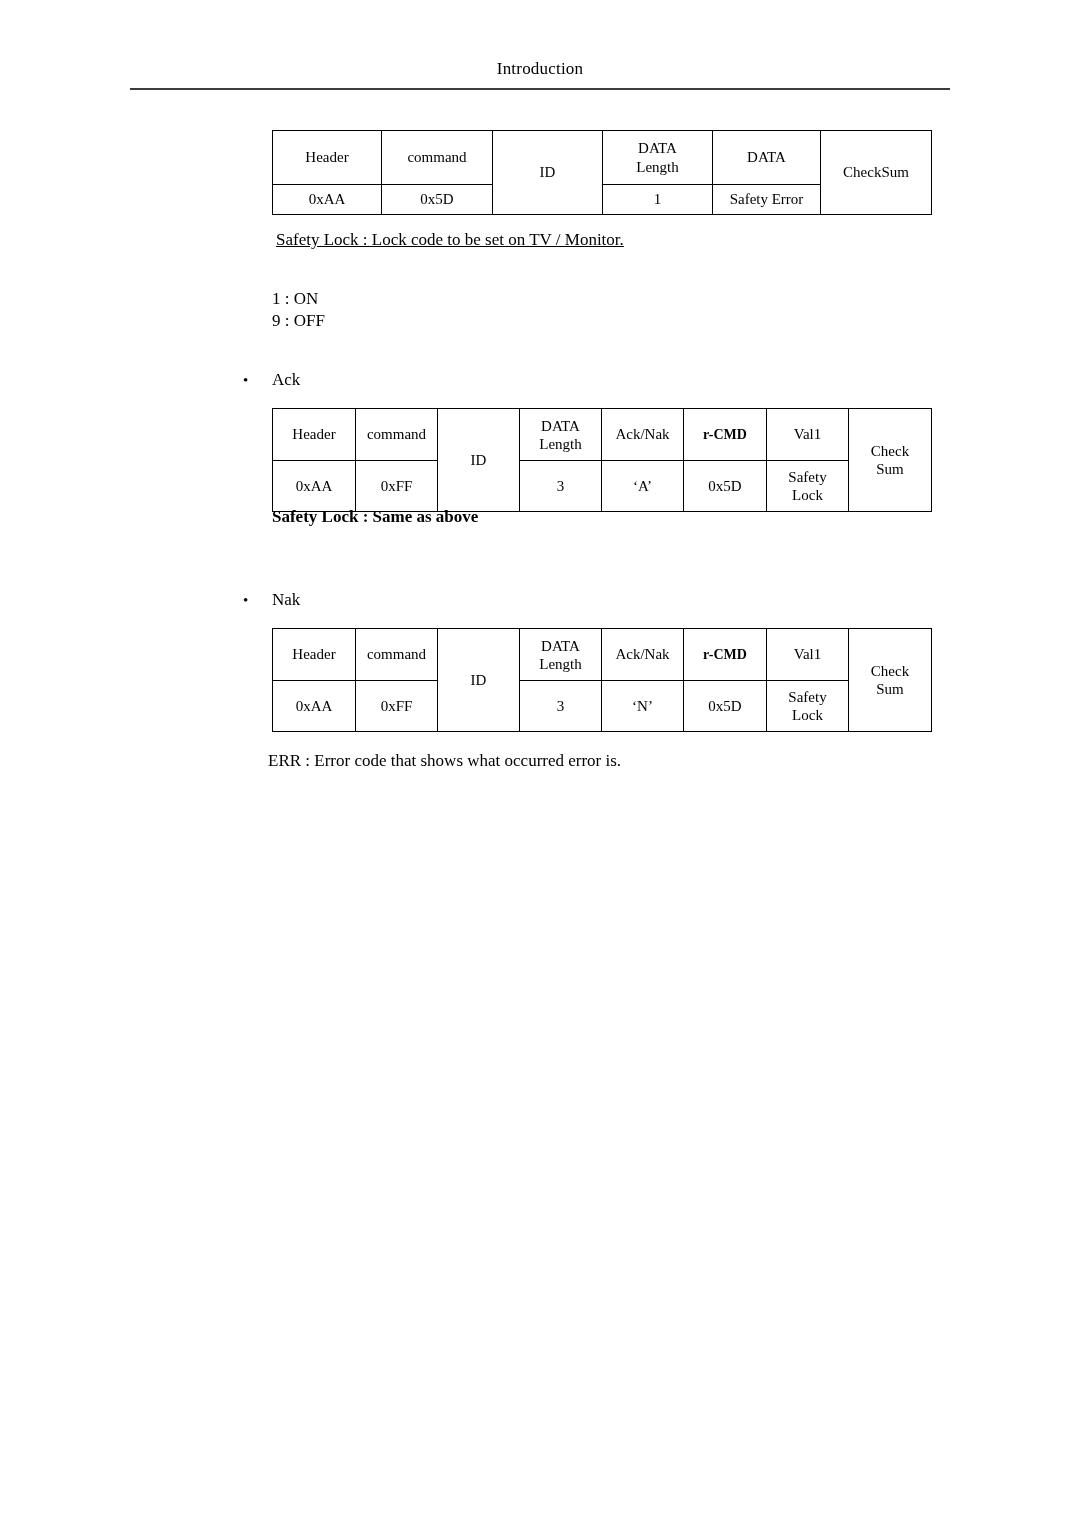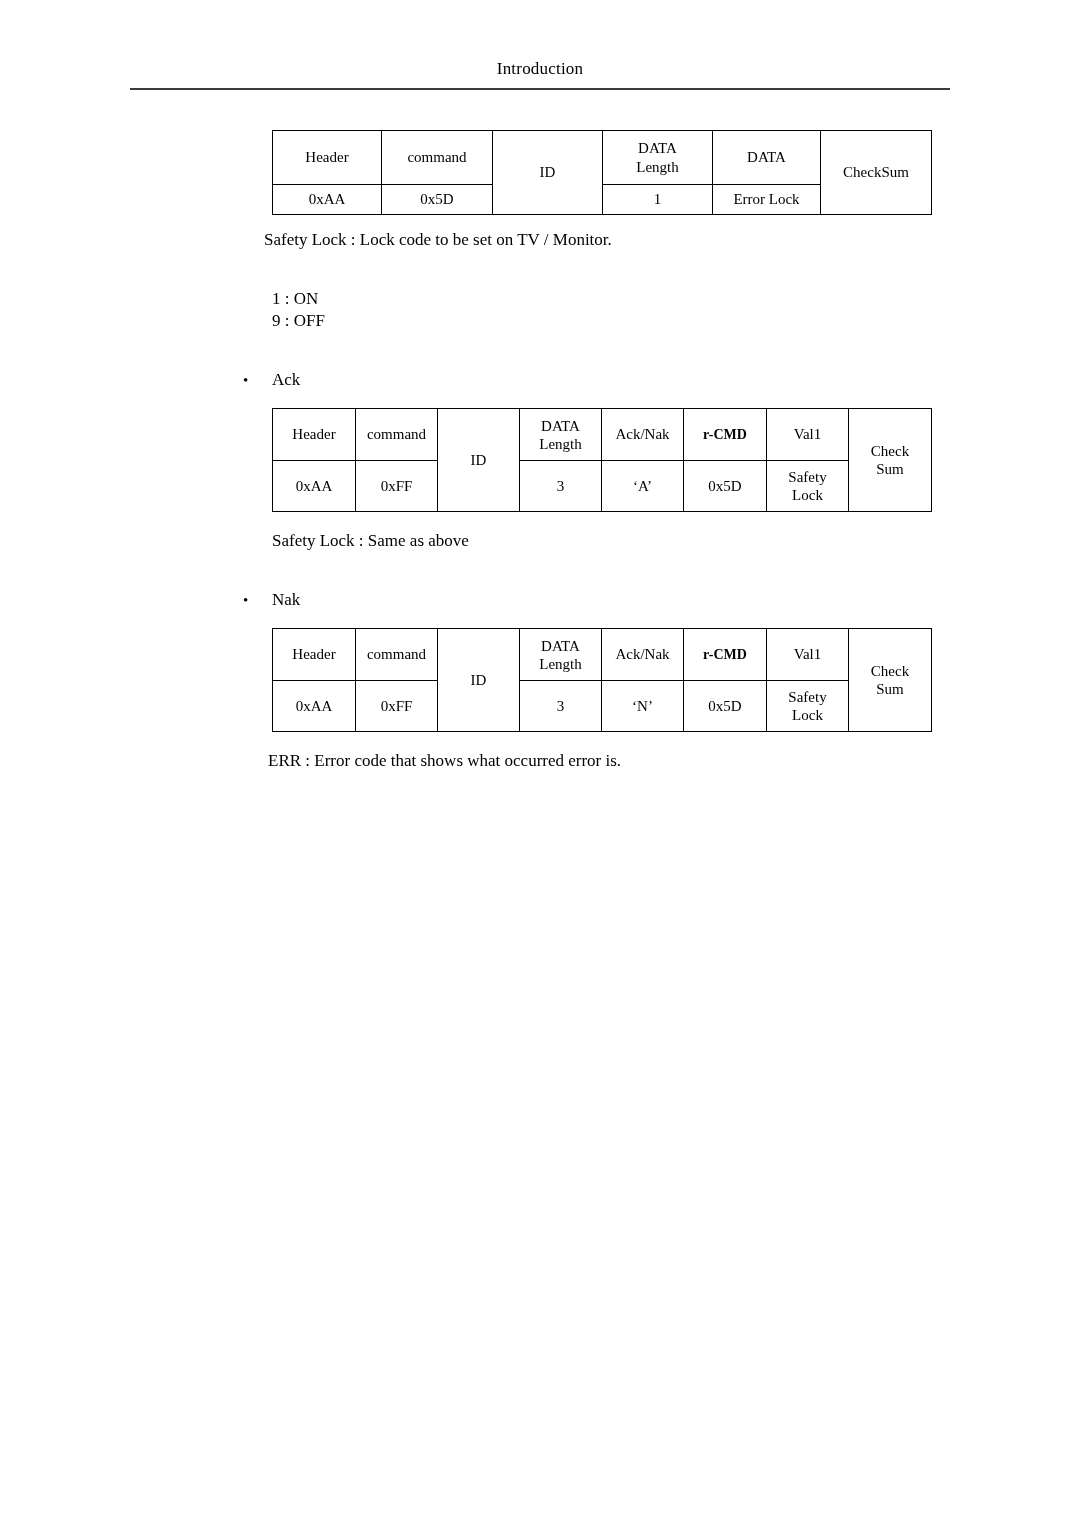--- a/index.html
+++ b/index.html
@@ -137,26 +137,26 @@
           <div>DATA</div>
           <div>Length</div>
         </td>
         <td>DATA</td>
         <td rowspan="2">CheckSum</td>
       </tr>
       <tr class="row-val">
         <td>0xAA</td>
         <td>0x5D</td>
         <td>1</td>
-        <td>Error Lock</td>
+        <td>Safety Error</td>
       </tr>
     </tbody>
   </table>
 
-  <div class="para" style="left:264px; top:229px;">Safety Lock : Lock code to be set on TV / Monitor.</div>
+  <div class="para" style="left:276px; top:229px;text-decoration:underline;">Safety Lock : Lock code to be set on TV / Monitor.</div>
   <div class="para" style="left:272px; top:288px;">1 : ON</div>
   <div class="para" style="left:272px; top:310px;">9 : OFF</div>
 
   <div class="bullet-row" style="left:243px; top:369px;">
     <span class="dot">•</span>
     <span class="bullet-label">Ack</span>
   </div>
 
   <table class="packet-table table-ack-nak" id="table-ack">
     <colgroup>
@@ -193,21 +193,21 @@
         <td>‘A’</td>
         <td>0x5D</td>
         <td class="tight">
           <div>Safety</div>
           <div>Lock</div>
         </td>
       </tr>
     </tbody>
   </table>
 
-  <div class="para" style="left:272px; top:530px;">Safety Lock : Same as above</div>
+  <div class="para" style="left:272px; top:506px;font-weight:bold;">Safety Lock : Same as above</div>
 
   <div class="bullet-row" style="left:243px; top:589px;">
     <span class="dot">•</span>
     <span class="bullet-label">Nak</span>
   </div>
 
   <table class="packet-table table-ack-nak" id="table-nak">
     <colgroup>
       <col style="width:83px">
       <col style="width:82px">

